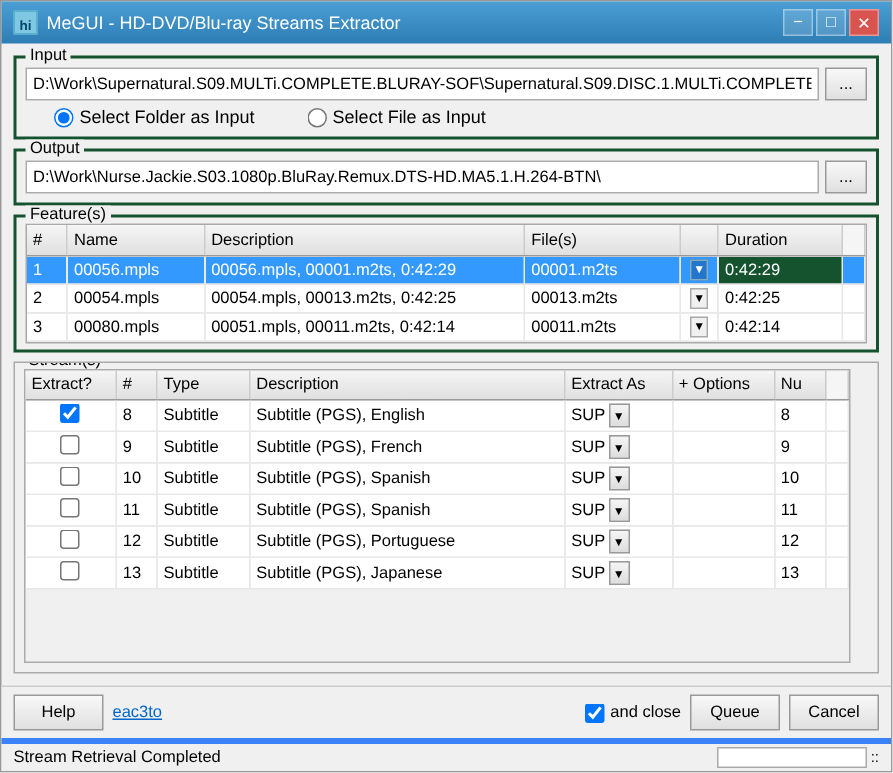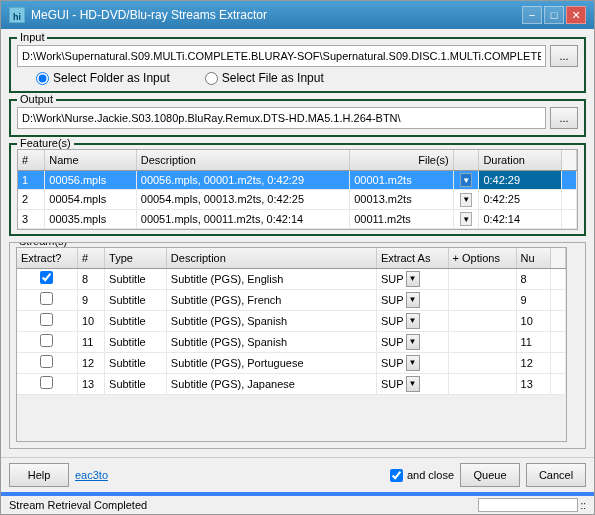--- a/index.html
+++ b/index.html
@@ -166,21 +166,21 @@
       background: white;
     }
     .scroll-col {
       width: 12px;
       background: #f5f5f5;
       border-left: 1px solid #ccc;
     }
     .features-table .col-num { width: 22px; }
     .features-table .col-name { width: 75px; }
     .features-table .col-desc { width: 175px; }
-    .features-table .col-files { width: 85px; text-align: right; }
+    .features-table .col-files { width: 85px; }
     .features-table .col-arrow { width: 16px; }
     .features-table .col-dur { width: 68px; }
 
     .streams-table .col-extract { width: 48px; }
     .streams-table .col-num { width: 22px; }
     .streams-table .col-type { width: 50px; }
     .streams-table .col-desc { width: 170px; }
     .streams-table .col-as { width: 58px; }
     .streams-table .col-opts { width: 55px; }
     .streams-table .col-nu { width: 28px; }
@@ -207,21 +207,21 @@
     .stream-checkbox {
       width: 13px;
       height: 13px;
       cursor: pointer;
     }
     .duration-col {
       background: #d0e8ff;
       font-weight: normal;
     }
     .row-selected .duration-col {
-      background: #0369a1;
+      background: #14532d;
       margin-left: 34px;
     }
 
     .bottom-bar {
       display: flex;
       align-items: center;
       padding: 5px 8px;
       gap: 6px;
       border-top: 1px solid #ccc;
       background: #f0f0f0;
@@ -358,21 +358,21 @@
     <td>00054.mpls, 00013.m2ts, 0:42:25</td>
     <td>00013.m2ts</td>
     <td style="text-align:center;">
       <div style="width:12px;height:14px;border:1px solid #aaa;background:#f0f0f0;display:inline-flex;align-items:center;justify-content:center;font-size:8px;cursor:pointer;">▼</div>
     </td>
     <td class="duration-col">0:42:25</td>
     <td class="scroll-col"></td>
   </tr>
               <tr class="row-normal">
     <td>3</td>
-    <td>00035.mpls</td>
+    <td>00080.mpls</td>
     <td>00051.mpls, 00011.m2ts, 0:42:14</td>
     <td>00011.m2ts</td>
     <td style="text-align:center;">
       <div style="width:12px;height:14px;border:1px solid #aaa;background:#f0f0f0;display:inline-flex;align-items:center;justify-content:center;font-size:8px;cursor:pointer;">▼</div>
     </td>
     <td class="duration-col">0:42:14</td>
     <td class="scroll-col"></td>
   </tr>
             </tbody>
         </table>

